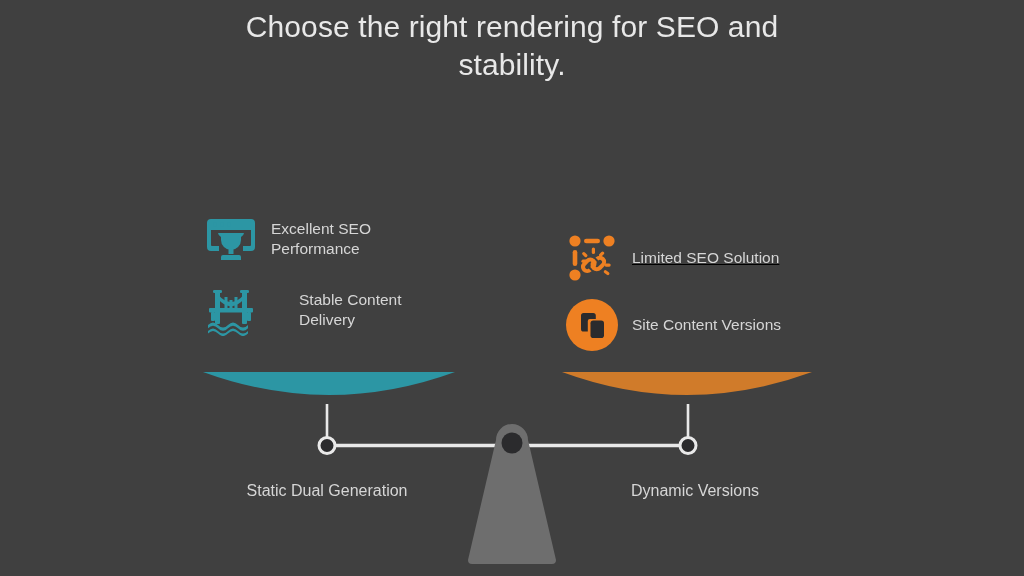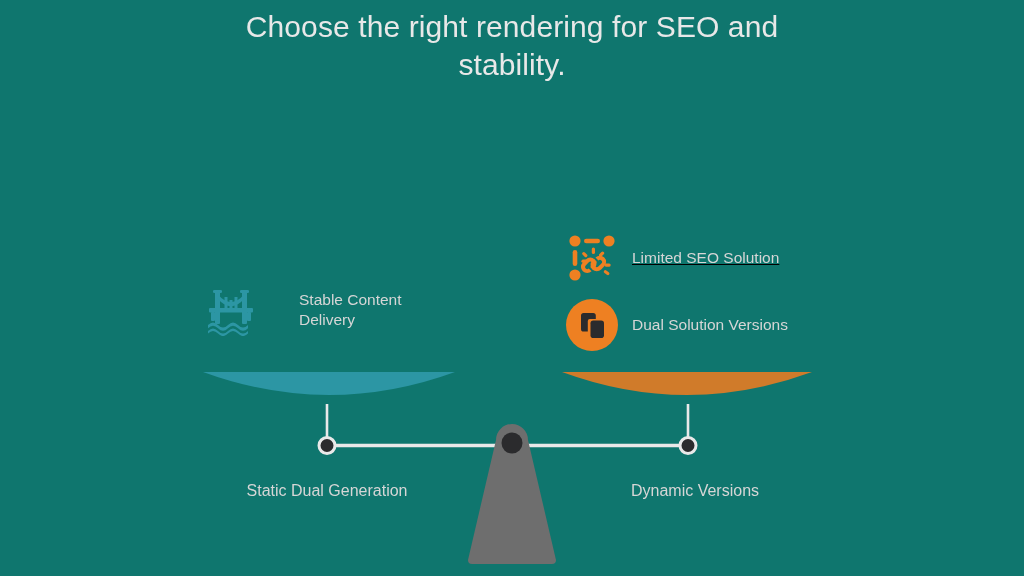--- a/index.html
+++ b/index.html
@@ -10,21 +10,21 @@
     width: 1024px;
     height: 576px;
     background: #2b2b2d;
     font-family: "Liberation Sans", sans-serif;
     overflow: hidden;
   }
   #slide {
     position: relative;
     width: 1024px;
     height: 576px;
-    background: #0f766e;
+    background: #404040;
   }
 
   
   #title {
     position: absolute;
     left: 50%;
     transform: translateX(-50%);
     top: 8px;
     width: 620px;
     text-align: center;
@@ -101,20 +101,37 @@
 
     <line x1="327" y1="445.5" x2="688" y2="445.5" stroke="#e9e9e9" stroke-width="3.4"></line>
 
     <path d="M496,440 A16,16 0 0 1 528,440 L556,560 Q556,564 552,564 L472,564 Q468,564 468,560 Z" fill="#6e6e6e"></path>
     <circle cx="512" cy="443" r="10.5" fill="#2b2b2d"></circle>
 
     <circle cx="327" cy="445.5" r="8" fill="#2b2b2d" stroke="#e9e9e9" stroke-width="3"></circle>
     <circle cx="688" cy="445.5" r="8" fill="#2b2b2d" stroke="#e9e9e9" stroke-width="3"></circle>
   </svg>
 
+  <div class="feature" id="feat-seo">
+    <svg class="ficon" viewBox="0 0 52 52">
+
+      <path fill="#2c96a4" d="M6,6 h40 a4,4 0 0 1 4,4 v24 a4,4 0 0 1 -4,4 h-8 v-5 h7 a1,1 0 0 0 1,-1 V17 H6 v15 a1,1 0 0 0 1,1 h7 v5 H6 a4,4 0 0 1 -4,-4 V10 A4,4 0 0 1 6,6 Z"></path>
+      <circle cx="10" cy="11.5" r="1.9" fill="#2c96a4"></circle>
+      <circle cx="17" cy="11.5" r="1.9" fill="#2c96a4"></circle>
+      <circle cx="24" cy="11.5" r="1.9" fill="#2c96a4"></circle>
+
+      <path fill="#2c96a4" d="M16,20 h20 v7 a10,10 0 0 1 -20,0 Z
+               M13,20 h3 v4 a5,5 0 0 1 -3,-4 Z
+               M36,20 h3 a5,5 0 0 1 -3,4 Z
+               M23.5,35 h5 v6 h-5 Z
+               M18,42 h16 a2,2 0 0 1 2,2 v3 h-20 v-3 a2,2 0 0 1 2,-2 Z"></path>
+    </svg>
+    <div class="flabel">Excellent SEO
+Performance</div>
+  </div>
 
   <div class="feature" id="feat-stable">
     <svg class="ficon" viewBox="0 0 52 52">
       <g fill="#2c96a4">
 
         <rect x="10" y="8" width="5" height="32" rx="1"></rect>
         <rect x="37" y="8" width="5" height="32" rx="1"></rect>
 
         <rect x="8" y="6" width="9" height="3" rx="1.2"></rect>
         <rect x="35" y="6" width="9" height="3" rx="1.2"></rect>
@@ -165,19 +182,19 @@
   </div>
 
   <div class="feature" id="feat-dual">
     <svg class="ficon" viewBox="0 0 52 52">
       <circle cx="26" cy="26" r="26" fill="#ee8022"></circle>
 
       <path fill="#2b2b2d" d="M15,16.5 a2.6,2.6 0 0 1 2.6,-2.6 h9.6 a2.6,2.6 0 0 1 2.6,2.6 v3.4 h-6 a2,2 0 0 0 -2,2 v10.6 h-4.2 a2.6,2.6 0 0 1 -2.6,-2.6 Z"></path>
 
       <rect x="24.5" y="21.5" width="13.5" height="17.5" rx="2.8" fill="#2b2b2d"></rect>
     </svg>
-    <div class="flabel">Dual Solution Versions</div>
+    <div class="flabel">Site Content Versions</div>
   </div>
 
   <div class="scale-label" id="label-left">Static Dual Generation</div>
   <div class="scale-label" id="label-right">Dynamic Versions</div>
 
 </div>
 
 </body></html>

